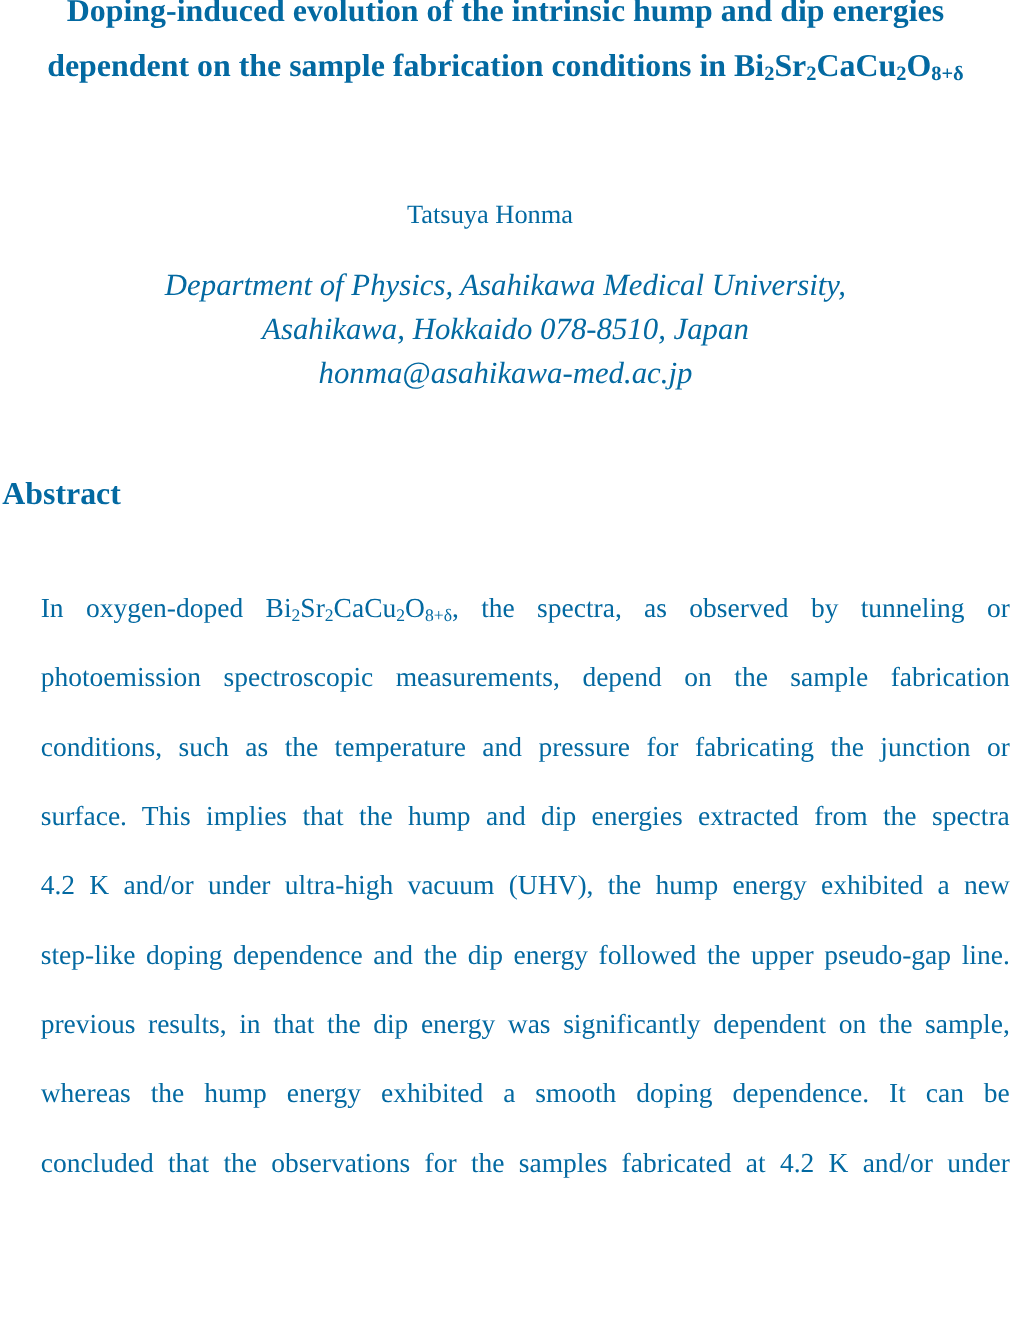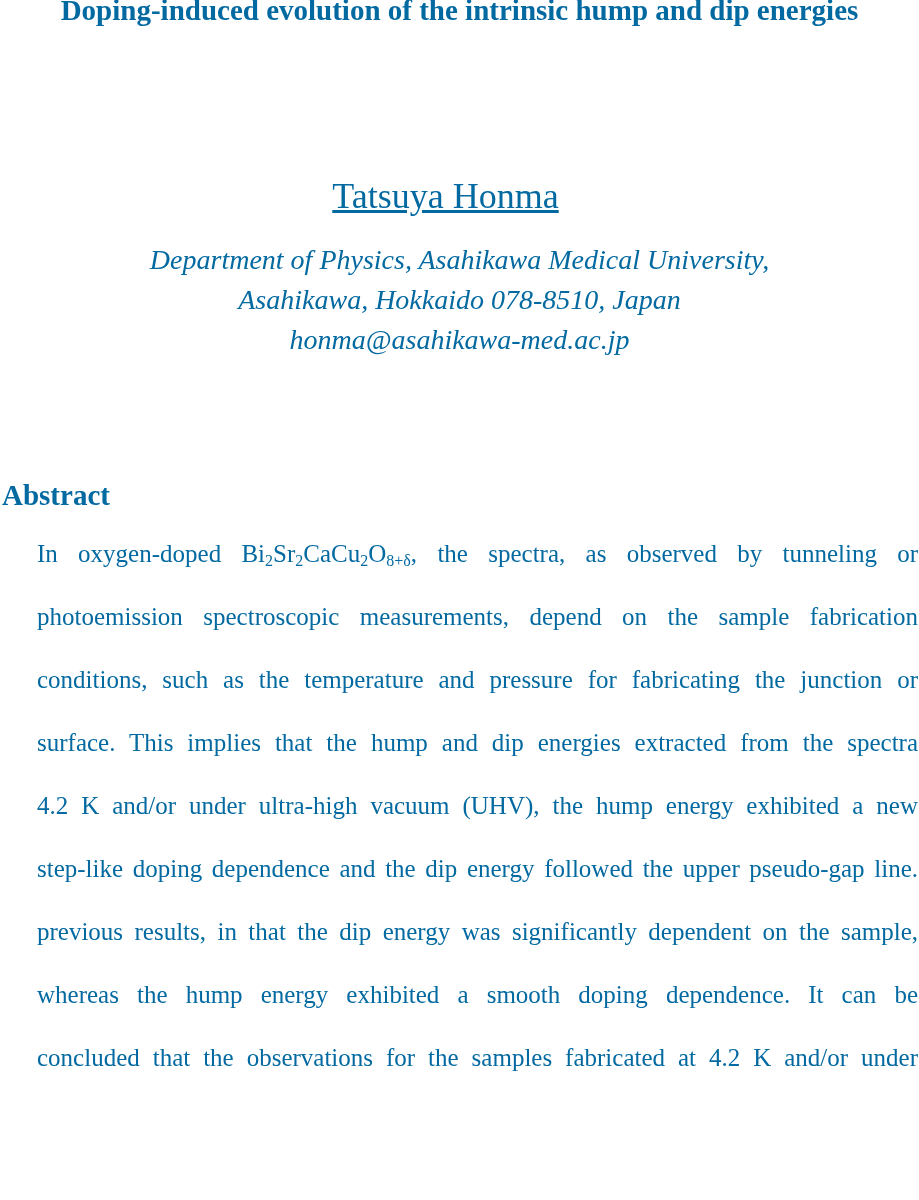--- a/index.html
+++ b/index.html
@@ -32,40 +32,39 @@
     display: block;
     white-space: nowrap;
   }
   
   .author {
     position: absolute;
     top: 179px;
     left: 0;
     width: 891px;
     text-align: center;
-    font-size: 36px;
+    font-size: 24px;
     line-height: 34px;
-    text-decoration: underline;
   }
   
   .affiliation {
     position: absolute;
     top: 240px;
     left: 0;
     width: 919px;
     text-align: center;
     font-style: italic;
     font-size: 28px;
     line-height: 40px;
   }
   .affil-line { display: block; }
   
   .abstract-heading {
     position: absolute;
-    top: 478px;
+    top: 432px;
     left: 2px;
     margin: 0;
     font-size: 29px;
     font-weight: bold;
     line-height: 34px;
   }
   
   .abstract-body {
     position: absolute;
     top: 522px;
@@ -89,20 +88,21 @@
     line-height: 0;
   }
 </style>
 </head>
 <body>
 
 <div class="page">
 
   <h1 class="title">
     <span class="title-line">Doping-induced evolution of the intrinsic hump and dip energies</span>
+    <span class="title-line"><span>dependent on the sample fabrication conditions in </span><span><span>Bi</span><span class="fsub">2</span><span>Sr</span><span class="fsub">2</span><span>CaCu</span><span class="fsub">2</span><span>O</span><span class="fsub">8+δ</span></span></span>
   </h1>
 
   <div class="author">Tatsuya Honma</div>
 
   <div class="affiliation">
     <span class="affil-line">Department of Physics, Asahikawa Medical University,</span>
     <span class="affil-line">Asahikawa, Hokkaido 078-8510, Japan</span>
     <span class="affil-line">honma@asahikawa-med.ac.jp</span>
   </div>
 

